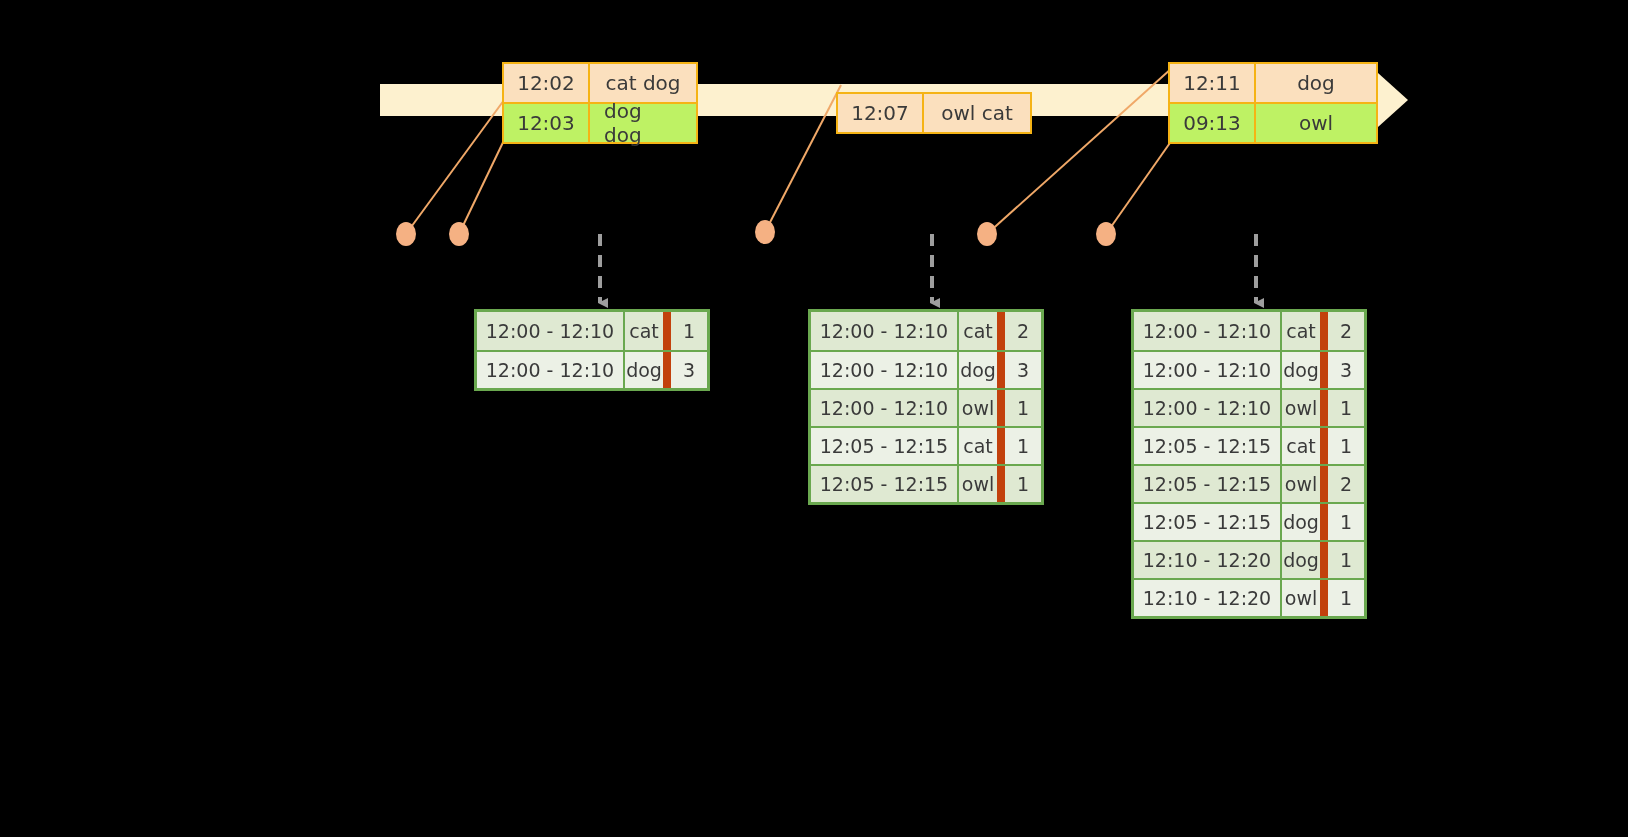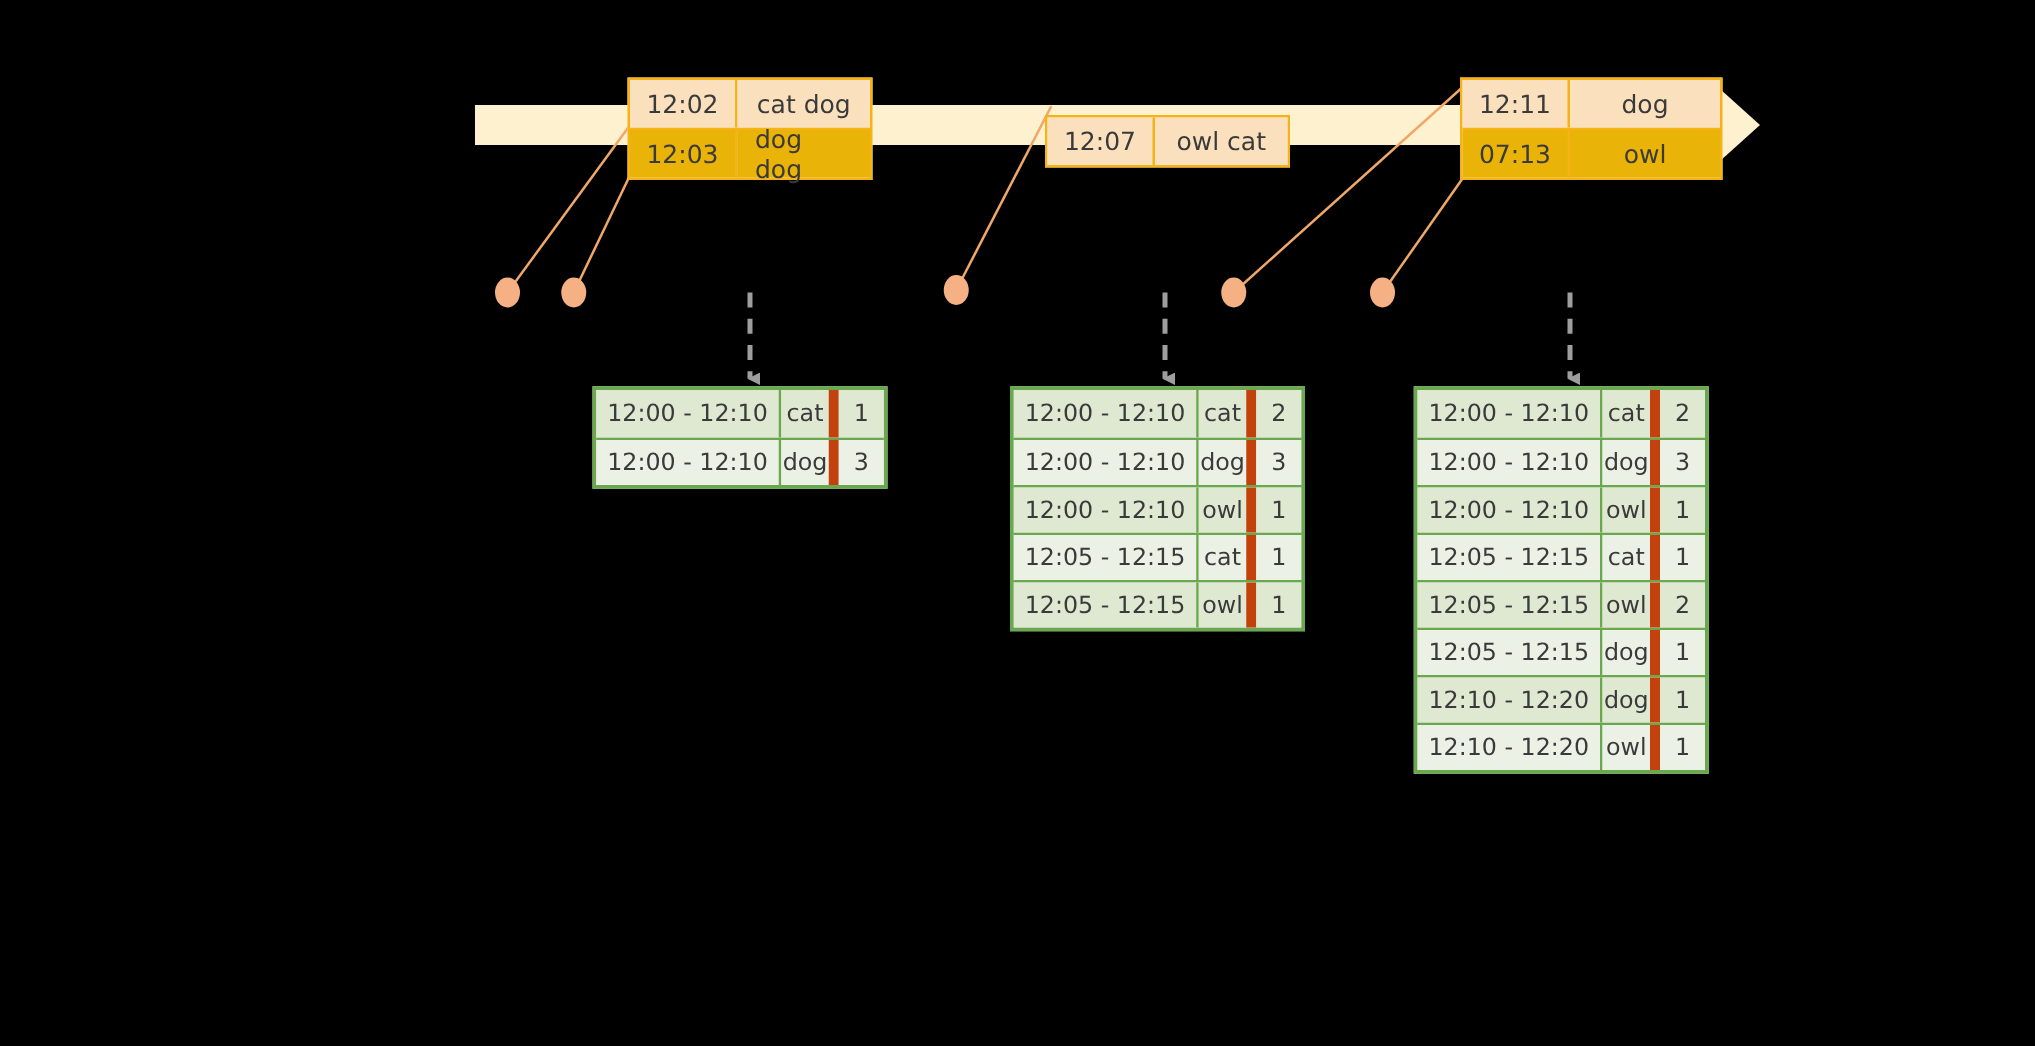--- a/index.html
+++ b/index.html
@@ -60,21 +60,21 @@
   }
   .event-row {
     display: flex;
     height: 38px;
   }
   .event-row + .event-row {
     border-top: 2px solid #f5b315;
   }
   .event-row.alt .ev-time,
   .event-row.alt .ev-words {
-    background: #eab308;
+    background: #bef264;
   }
   .ev-time {
     width: 86px;
     display: flex;
     align-items: center;
     justify-content: center;
     font-size: 20px;
     color: #3a3a3a;
     background: #fbe0be;
     box-sizing: border-box;
@@ -179,21 +179,21 @@
       <span class="ev-words">owl cat</span>
     </div>
   </div>
 
   <div class="event-box" id="event-box-2">
     <div class="event-row">
       <span class="ev-time">12:11</span>
       <span class="ev-words">dog</span>
     </div>
     <div class="event-row alt">
-      <span class="ev-time">07:13</span>
+      <span class="ev-time">09:13</span>
       <span class="ev-words">owl</span>
     </div>
   </div>
 
   <div class="result-table" id="result-table-0">
       <div class="res-row">
         <span class="r-cell r-window">12:00 - 12:10</span>
         <span class="r-cell r-word">cat</span>
         <span class="r-cell r-count">1</span>
       </div>

